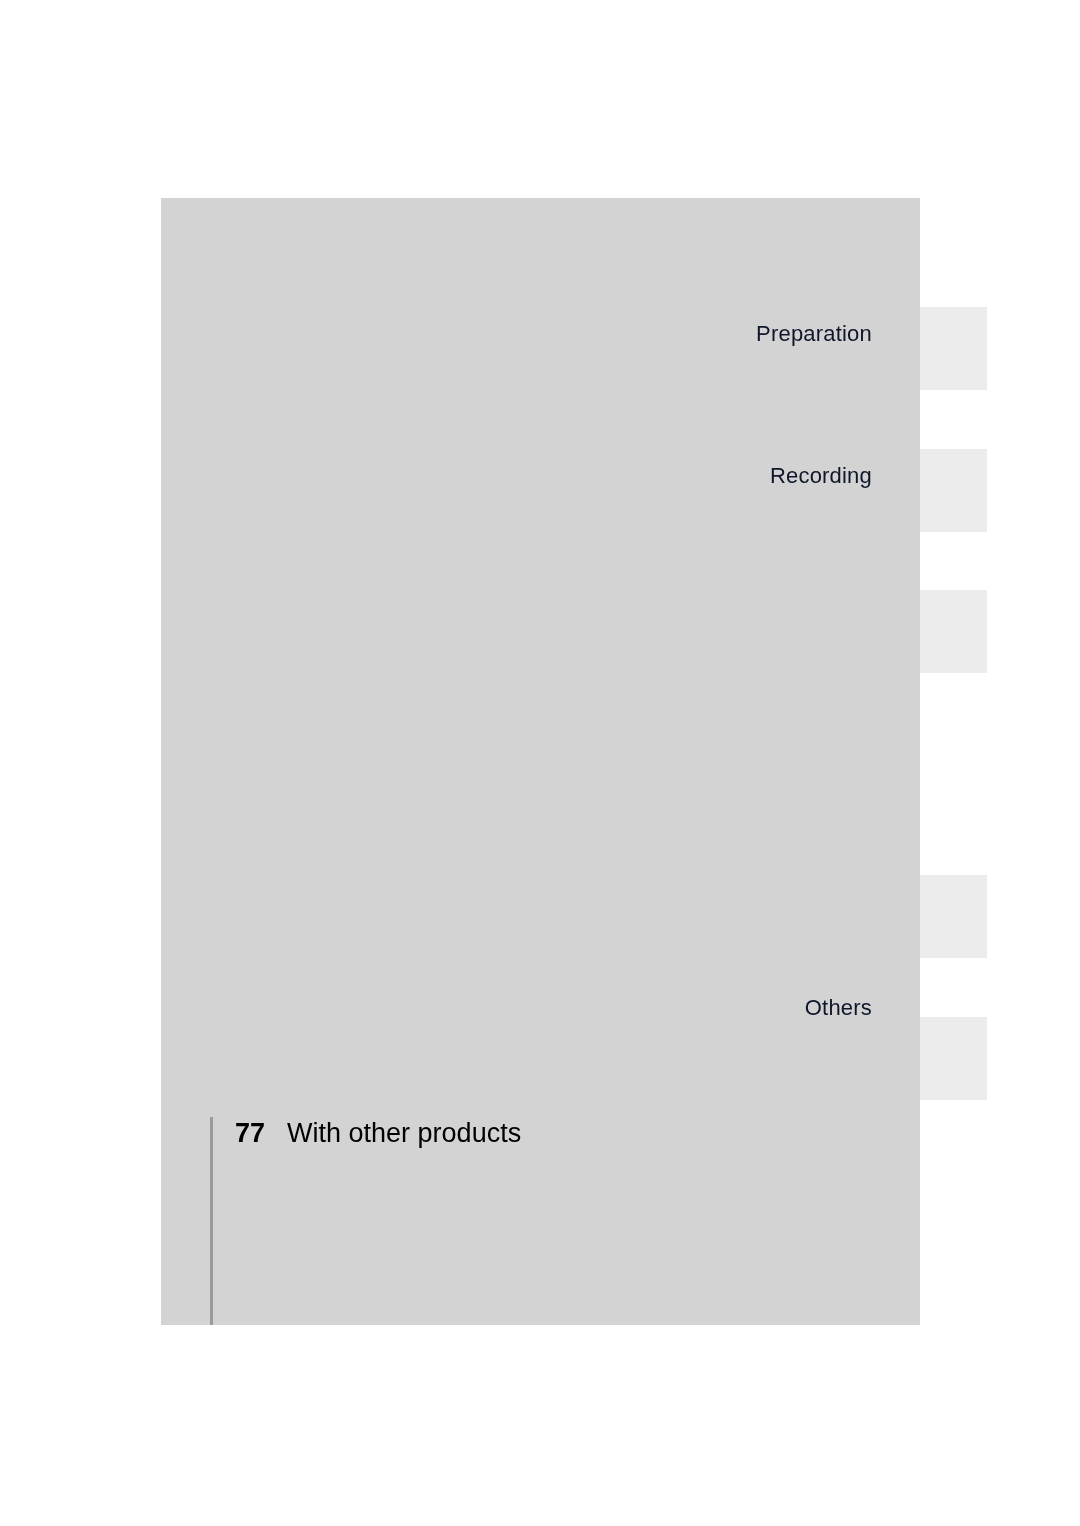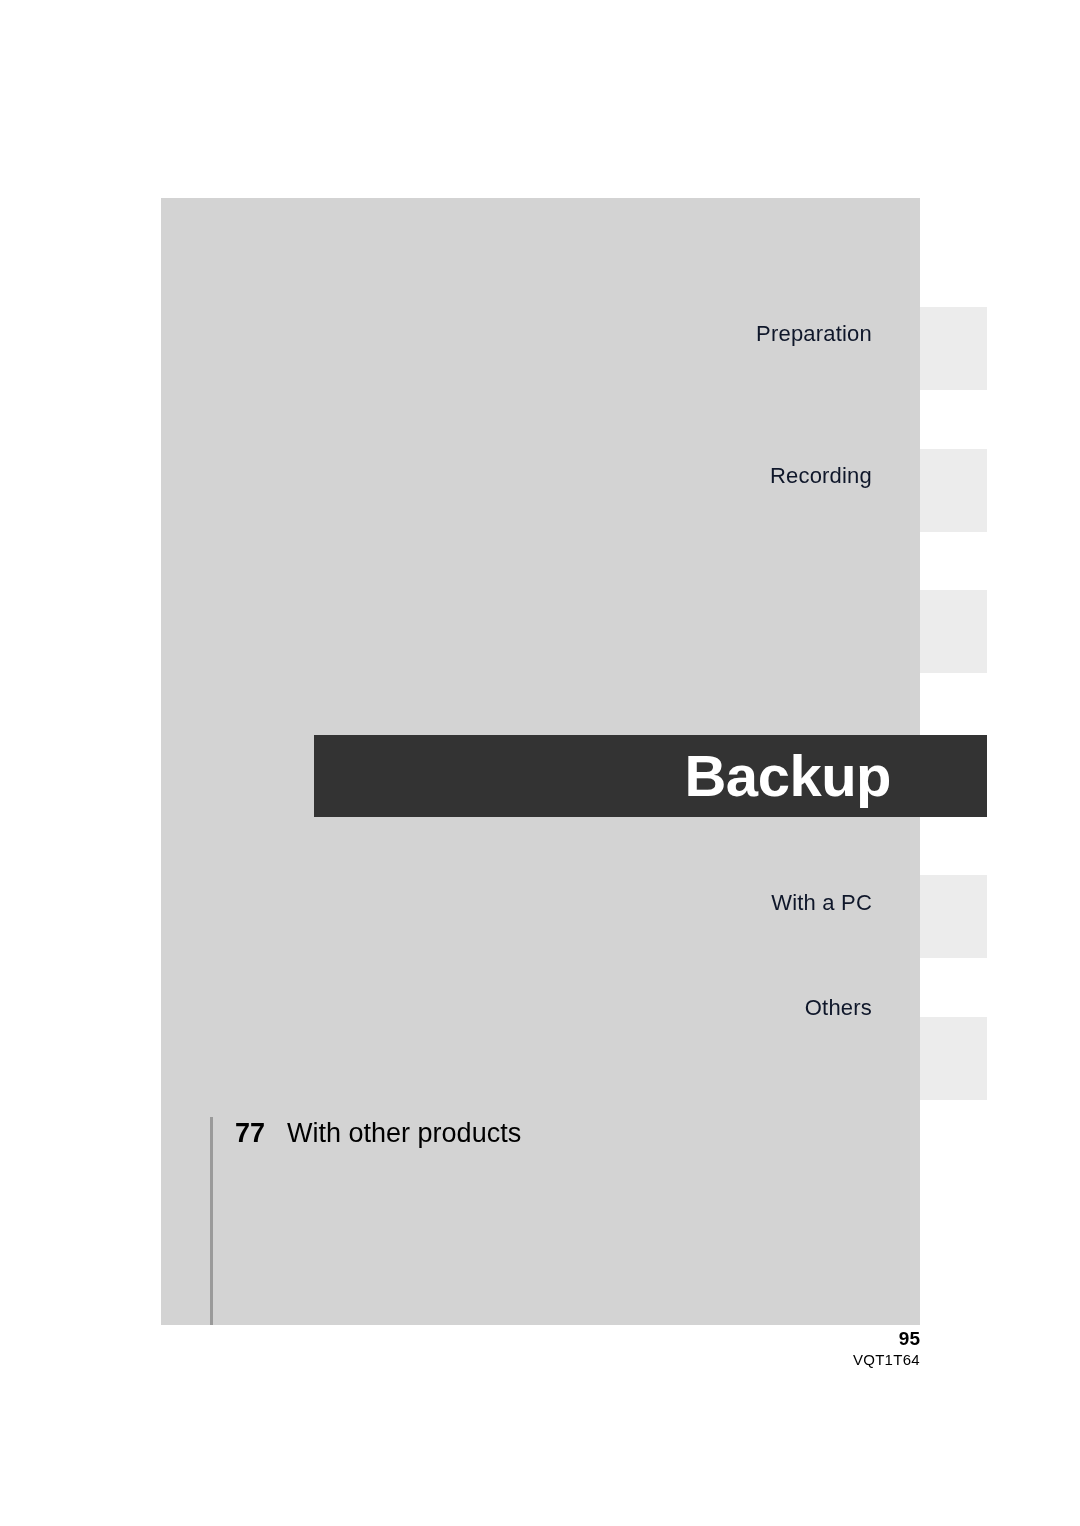--- a/index.html
+++ b/index.html
@@ -164,34 +164,26 @@
   <div class="tab-block" style="top:1017px; height:83px;"></div>
   <div class="tab-strip" style="top:1079px;"></div>
 
   <div id="content-panel">
 
     <div class="tab-label" style="top:123px;">Preparation</div>
 
     <div class="tab-label" style="top:265px;">Recording</div>
 
 
-    <div class="tab-label" style="top:692px;">With a PC</div>
 
     <div class="tab-label" style="top:797px;">Others</div>
   </div>
 
-  <div id="section-banner">
-    <div id="section-banner-title">Backup</div>
-  </div>
 
   <div id="toc">
     <div id="toc-rule"></div>
     <div id="toc-entry">
       <span id="toc-page">77</span><span id="toc-title">With other products</span>
     </div>
   </div>
 
-  <div id="footer">
-    <span id="footer-page">95</span>
-    <span id="footer-code">VQT1T64</span>
-  </div>
 
 </div>
 
 </body></html>

